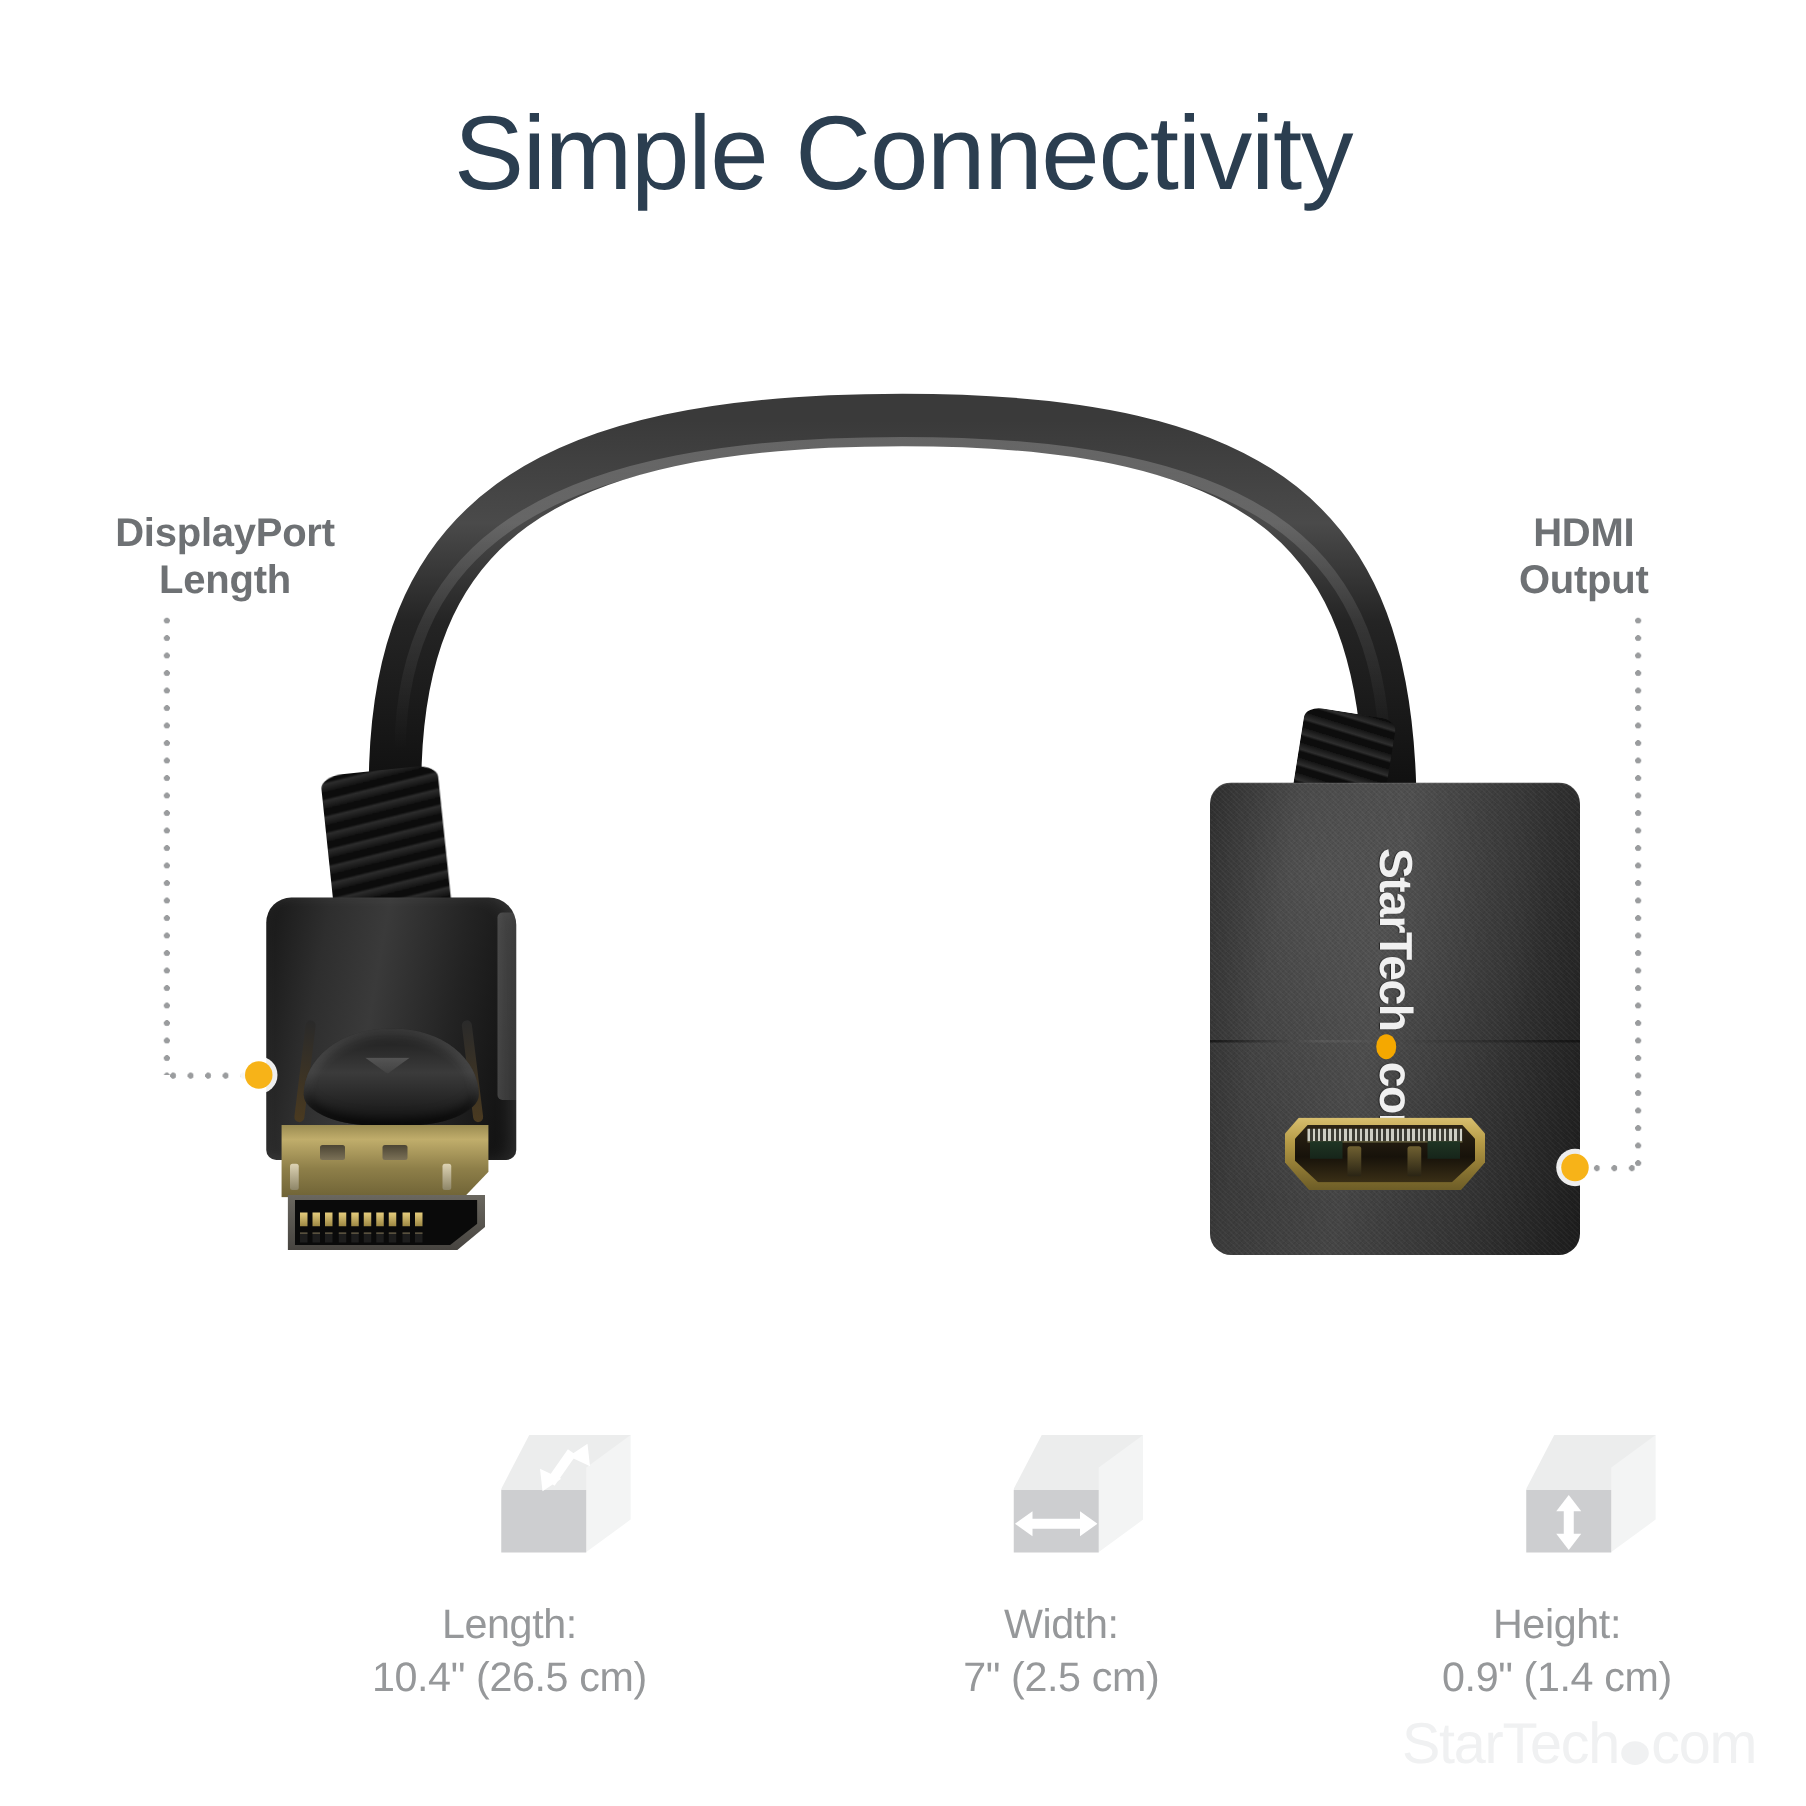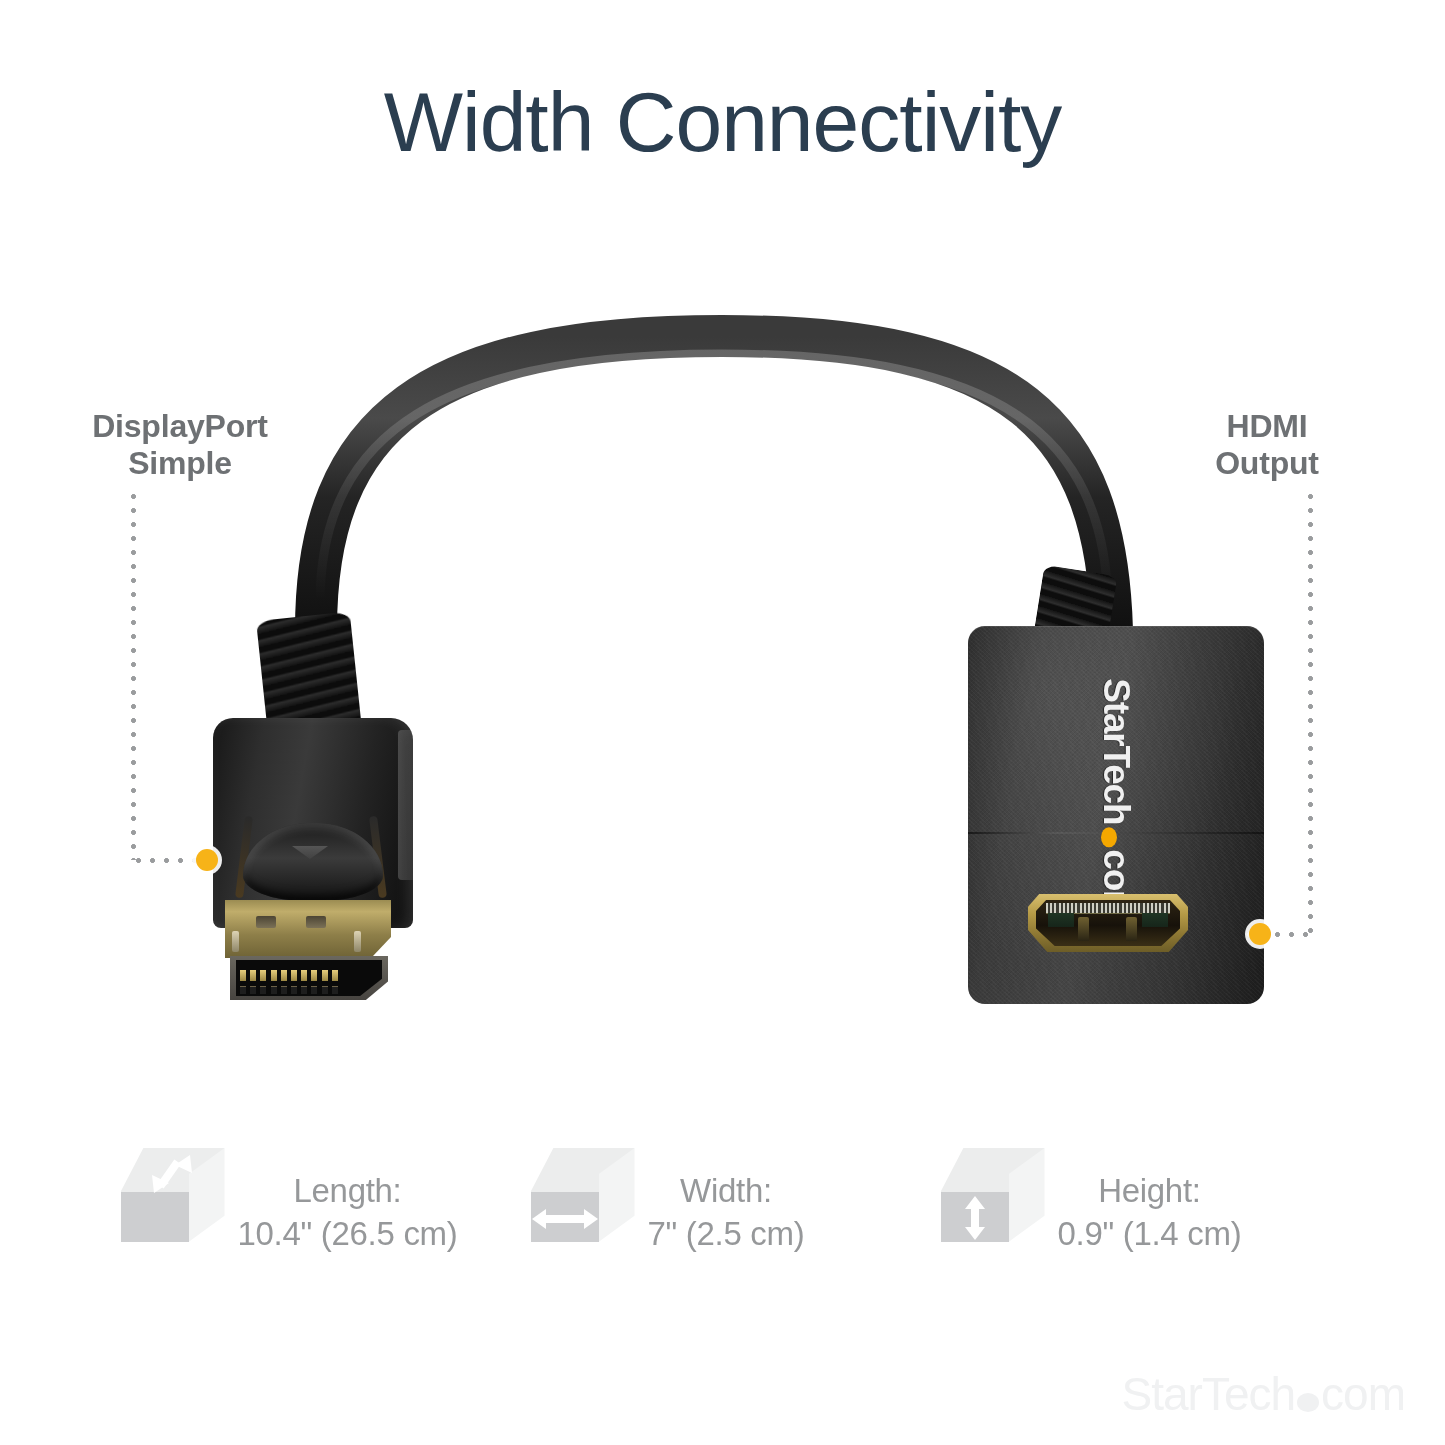--- a/index.html
+++ b/index.html
@@ -217,21 +217,21 @@
     border-radius:2px 2px 1px 1px;
   }
   #hdmi-tab-l{left:110px;}
   #hdmi-tab-r{left:158px;}
 
   
   #specs{
     position:absolute;left:0;top:1148px;width:1445px;height:220px;
     display:flex;align-items:flex-start;justify-content:center;
   }
-  .spec{width:410px;display:flex;flex-direction:row;align-items:center;}
+  .spec{width:410px;display:flex;flex-direction:column;align-items:flex-end;}
   .spec-icon{width:130px;height:108px;position:relative;margin-bottom:22px;}
   .box-top{
     position:absolute;left:13px;top:0;width:104px;height:44px;
     background:#eceded;
     clip-path:polygon(22% 0,100% 0,78% 100%,0 100%);
   }
   .box-right{
     position:absolute;left:81px;top:0;width:36px;height:94px;
     background:#f3f4f4;
     clip-path:polygon(100% 0,100% 72%,0 100%,0 28%);
@@ -256,21 +256,21 @@
   #watermark .wdot{
     display:inline-block;width:22px;height:19px;border-radius:50%;
     background:#f0f1f2;margin:0 2px;position:relative;top:8px;
   }
 </style>
 </head>
 <body>
 
 <div class="stage">
 
-  <div id="page-title">Width Connectivity</div>
+  <div id="page-title">Simple Connectivity</div>
 
   <div id="product">
 
     <svg id="cable-svg" viewBox="0 0 1445 760">
       <defs>
         <linearGradient id="cabGrad" x1="0" y1="0" x2="0" y2="1">
           <stop offset="0%" stop-color="#3a3a3a"></stop>
           <stop offset="28%" stop-color="#4a4a4a"></stop>
           <stop offset="55%" stop-color="#242424"></stop>
           <stop offset="100%" stop-color="#101010"></stop>
@@ -341,21 +341,21 @@
       <div id="hdmi-port-cav"></div>
       <div id="hdmi-contact-strip"></div>
       <div id="hdmi-pcb-l"></div>
       <div id="hdmi-pcb-r"></div>
       <div class="hdmi-tab" id="hdmi-tab-l"></div>
       <div class="hdmi-tab" id="hdmi-tab-r"></div>
     </div>
   </div>
 
   <div id="label-dp" class="callout">DisplayPort
-Simple</div>
+Length</div>
   <div id="lead-dp-v" class="lead-v"></div>
   <div id="lead-dp-h" class="lead-h"></div>
   <div id="dot-dp" class="dot-marker"></div>
 
   <div id="label-hdmi" class="callout">HDMI
 Output</div>
   <div id="lead-hdmi-v" class="lead-v"></div>
   <div id="lead-hdmi-h" class="lead-h"></div>
   <div id="dot-hdmi" class="dot-marker"></div>
 

